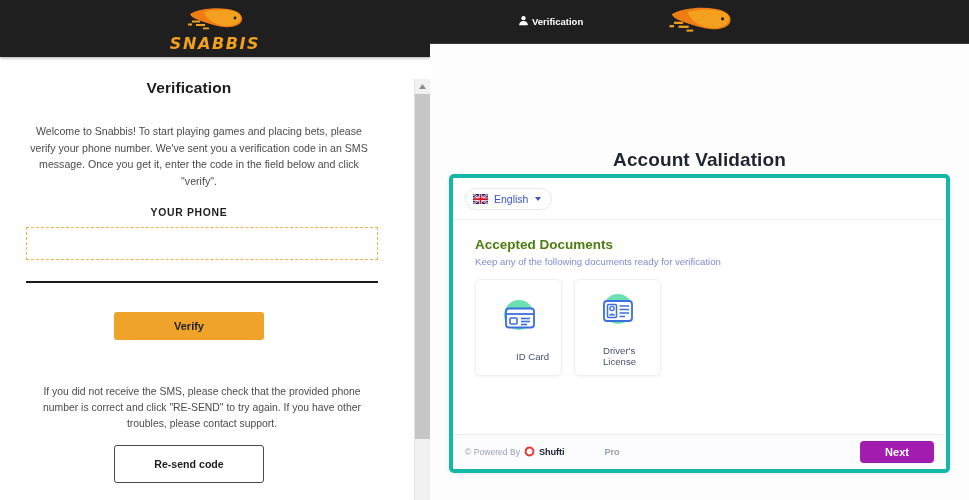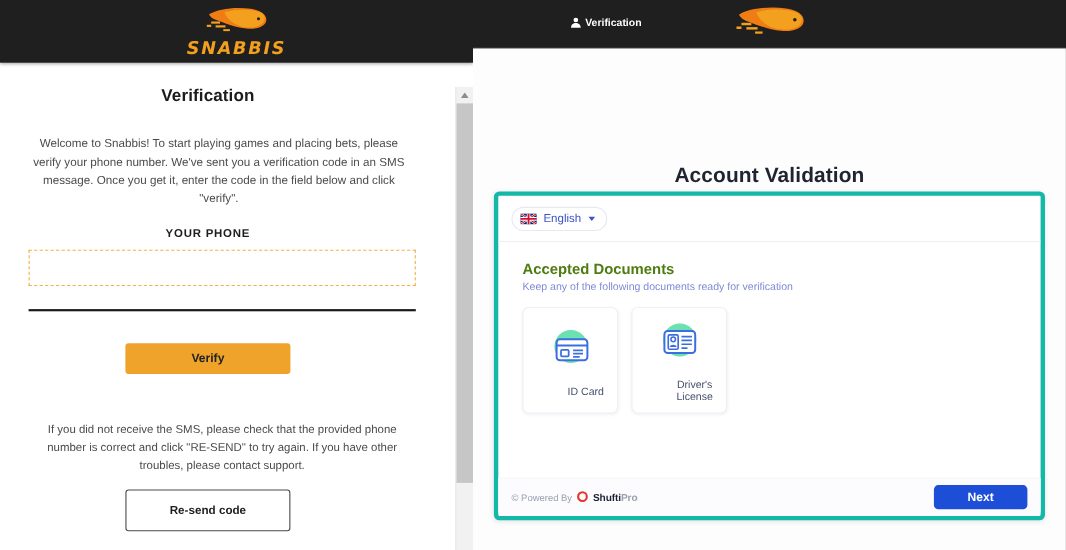--- a/index.html
+++ b/index.html
@@ -322,21 +322,20 @@
   }
   .doc-icon-wrap {
     width: 46px; height: 46px;
     display: flex; align-items: center; justify-content: center;
     position: relative;
   }
   .doc-label {
     margin-top: 11px;
     font-size: 9.6px;
     color: #46506e;
-    text-align: center;
     padding-left: 28px;
   }
   .card-footer {
     height: 34px;
     border-top: 1px solid #eeeef3;
     background: #fcfcfe;
     border-radius: 0 0 5px 5px;
     display: flex;
     align-items: center;
     justify-content: space-between;
@@ -348,25 +347,25 @@
     gap: 4px;
     font-size: 8.6px;
     color: #9aa0ae;
   }
   .shufti-word {
     font-size: 9.2px;
     font-weight: 700;
     color: #1e2230;
     letter-spacing: -.1px;
   }
-  .shufti-word .pro { color: #9aa0ae; font-weight: 700; }
+  .shufti-word .pro { color: #9aa0ae; font-weight: 700; padding-left: 40px; }
   .next-btn {
-    width: 85px;
+    width: 74px;
     height: 22px;
-    background: #1d4ed8;
+    background: #a21caf;
     border: none;
     border-radius: 4px;
     color: #fff;
     font-size: 11px;
     font-weight: 700;
     cursor: pointer;
     font-family: "Liberation Sans", sans-serif;
   }
   .flag { display:block; border-radius:1px; }
 </style>

